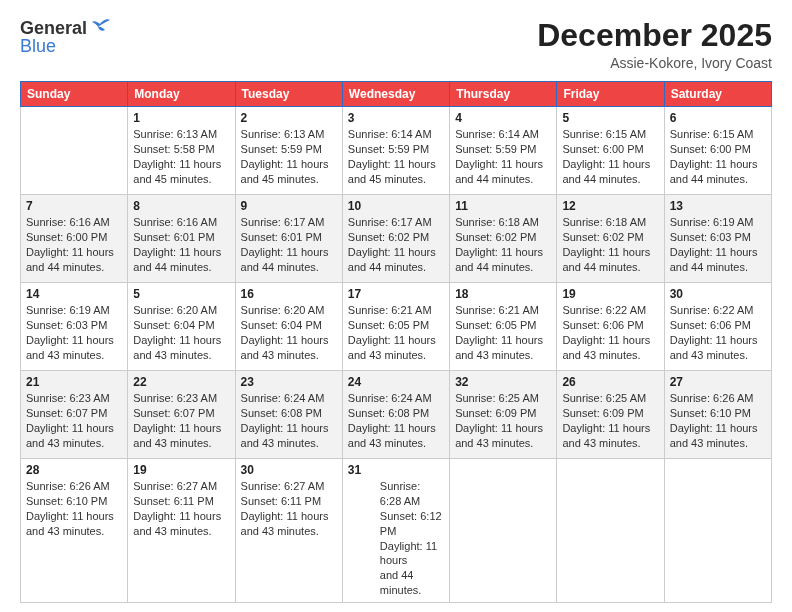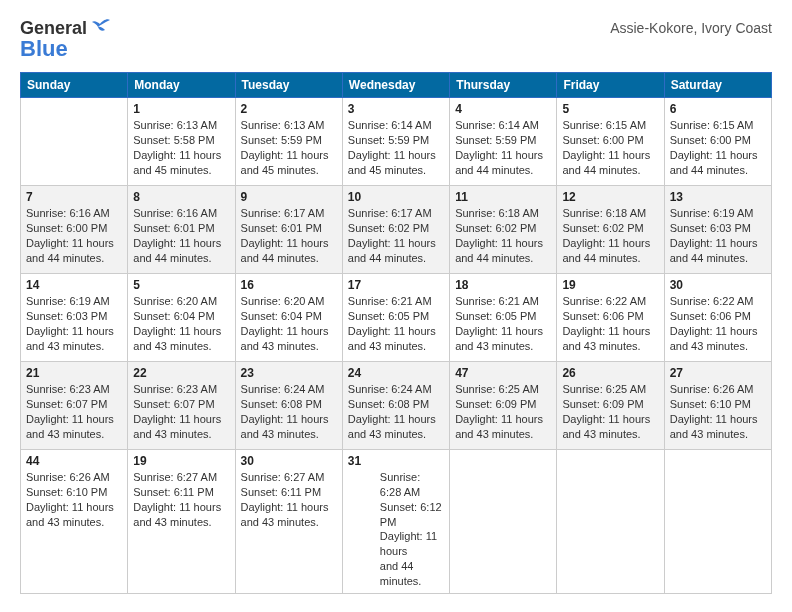--- a/index.html
+++ b/index.html
@@ -50,21 +50,21 @@
       margin-top: 2px;
     }
     .calendar {
       flex: 1;
       border: 1px solid #ccc;
       border-collapse: collapse;
       width: 100%;
       table-layout: fixed;
     }
     .calendar th {
-      background-color: #0369a1;
+      background-color: #ef4444;
       color: #fff;
       font-size: 12px;
       font-weight: bold;
       padding: 5px 6px;
       text-align: left;
       border: 1px solid #2d6bc4;
     }
     .calendar td {
       border: 1px solid #ccc;
       vertical-align: top;
@@ -103,24 +103,25 @@
   <div class="header">
     <div class="logo">
       <div class="logo-stack">
         <div class="logo-row">
           <span style="font-size:18px;font-weight:bold;color:#333;">General</span>
           <svg width="24" height="20" viewBox="0 0 24 20" style="margin-left:3px;margin-top:-2px;">
             <path d="M20 2 C17 0, 12 3, 10 6 C8 4, 4 2, 2 4 C5 5, 7 7, 8 9 C10 7, 14 5, 20 2Z" fill="#3a7bd5"></path>
             <path d="M8 9 C9 12, 12 14, 15 12 C13 10, 10 8, 8 9Z" fill="#3a7bd5"></path>
           </svg>
         </div>
-        <span style="font-size:22px;font-weight:bold;color:#3a7bd5;margin-top:-3px;">Blue</span>
+        <span style="font-size:18px;font-weight:normal;color:#3a7bd5;margin-top:-3px;">Blue</span>
       </div>
     </div>
     <div class="title-section">
+      <div class="month-title">December 2025</div>
       <div class="location-title">Assie-Kokore, Ivory Coast</div>
     </div>
   </div>
 
   <table class="calendar">
     <thead>
       <tr>
       <th>Sunday</th>
           <th>Monday</th>
           <th>Tuesday</th>
@@ -301,21 +302,21 @@
 and 43 minutes.</div>
           </td>
           <td class="row-shade">
             <span class="day-num">24</span>
             <div class="day-info" style="white-space: pre-line;">Sunrise: 6:24 AM
 Sunset: 6:08 PM
 Daylight: 11 hours
 and 43 minutes.</div>
           </td>
           <td class="row-shade">
-            <span class="day-num">47</span>
+            <span class="day-num">32</span>
             <div class="day-info" style="white-space: pre-line;">Sunrise: 6:25 AM
 Sunset: 6:09 PM
 Daylight: 11 hours
 and 43 minutes.</div>
           </td>
           <td class="row-shade">
             <span class="day-num">26</span>
             <div class="day-info" style="white-space: pre-line;">Sunrise: 6:25 AM
 Sunset: 6:09 PM
 Daylight: 11 hours
@@ -324,21 +325,21 @@
           <td class="row-shade">
             <span class="day-num">27</span>
             <div class="day-info" style="white-space: pre-line;">Sunrise: 6:26 AM
 Sunset: 6:10 PM
 Daylight: 11 hours
 and 43 minutes.</div>
           </td>
         </tr>
         <tr>
           <td class="row-white">
-            <span class="day-num">44</span>
+            <span class="day-num">28</span>
             <div class="day-info" style="white-space: pre-line;">Sunrise: 6:26 AM
 Sunset: 6:10 PM
 Daylight: 11 hours
 and 43 minutes.</div>
           </td>
           <td class="row-white">
             <span class="day-num">19</span>
             <div class="day-info" style="white-space: pre-line;">Sunrise: 6:27 AM
 Sunset: 6:11 PM
 Daylight: 11 hours

